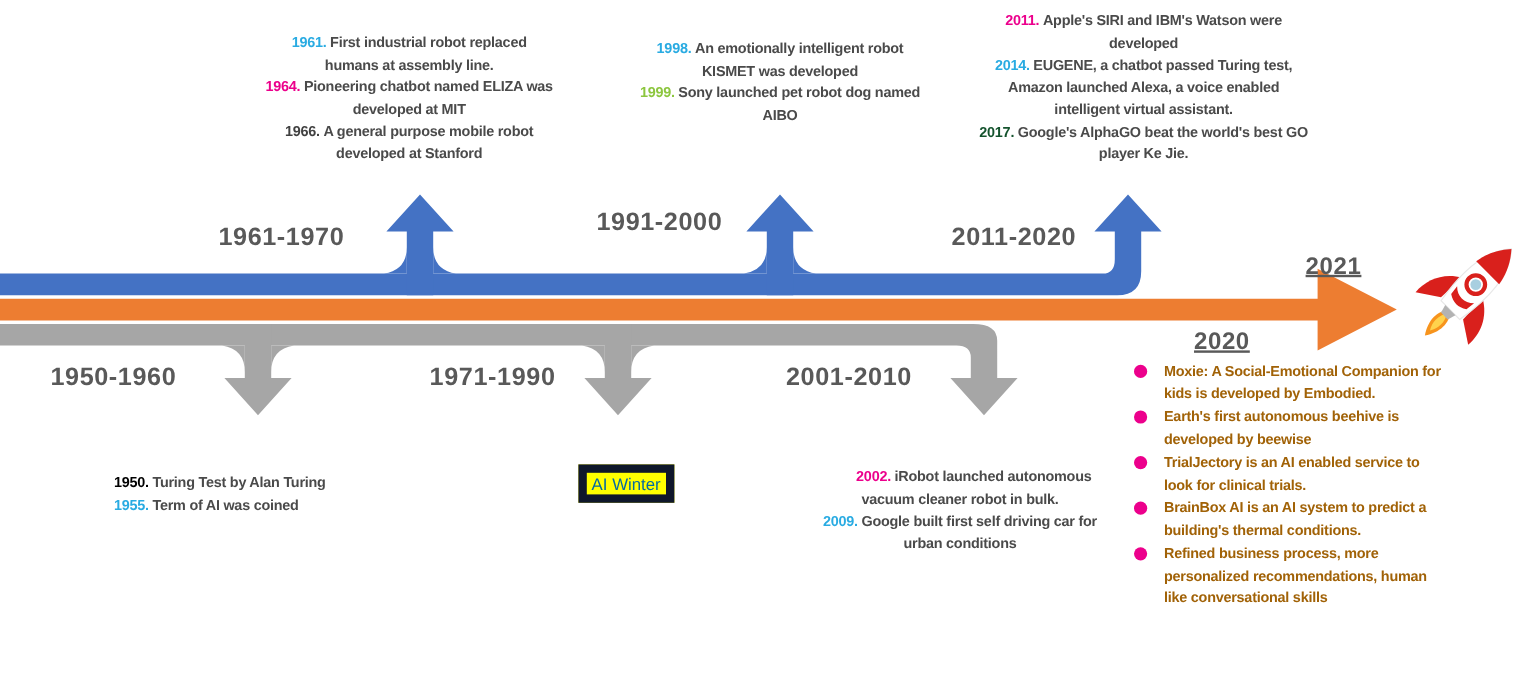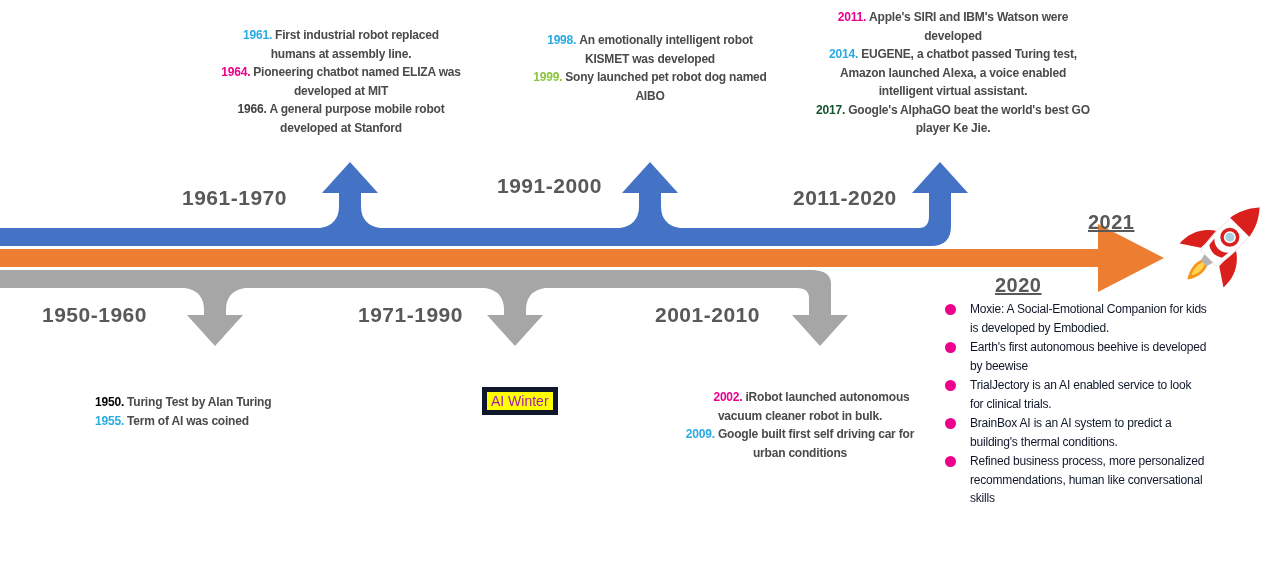--- a/index.html
+++ b/index.html
@@ -17,25 +17,25 @@
     letter-spacing:.5px;white-space:nowrap;text-decoration:underline;
   }
   .event-block{
     position:absolute;font-size:12px;font-weight:700;color:#4a4a4a;
     line-height:18.5px;letter-spacing:-0.2px;
   }
   .event-block.centered{text-align:center;}
   .event-block p{margin:0;}
   .yr{margin-right:3px;white-space:nowrap;}
   .ai-winter{
-    position:absolute;background:#FFFF00;color:#a21caf;font-size:14px;
-    padding:1px 4px;border:5px solid #0f172a;white-space:nowrap;
+    position:absolute;background:#FFFF00;color:#0369a1;font-size:14px;
+    padding:1px 4px;border:7px solid #0f172a;white-space:nowrap;
   }
   .bullet-list{
-    position:absolute;font-size:12px;font-weight:400;color:#0f172a;
+    position:absolute;font-size:12px;font-weight:700;color:#a16207;
     line-height:18.5px;letter-spacing:-0.2px;
   }
   .bullet-row{display:flex;align-items:flex-start;margin:0 0 1px 0;}
   .bullet-dot{
     flex:0 0 auto;width:11px;height:11px;border-radius:50%;
     background:#EC008C;margin:4px 14px 0 0;
   }
   .rocket-wrap{position:absolute;left:1172px;top:182px;width:110px;height:110px;}
 </style>
 </head>

